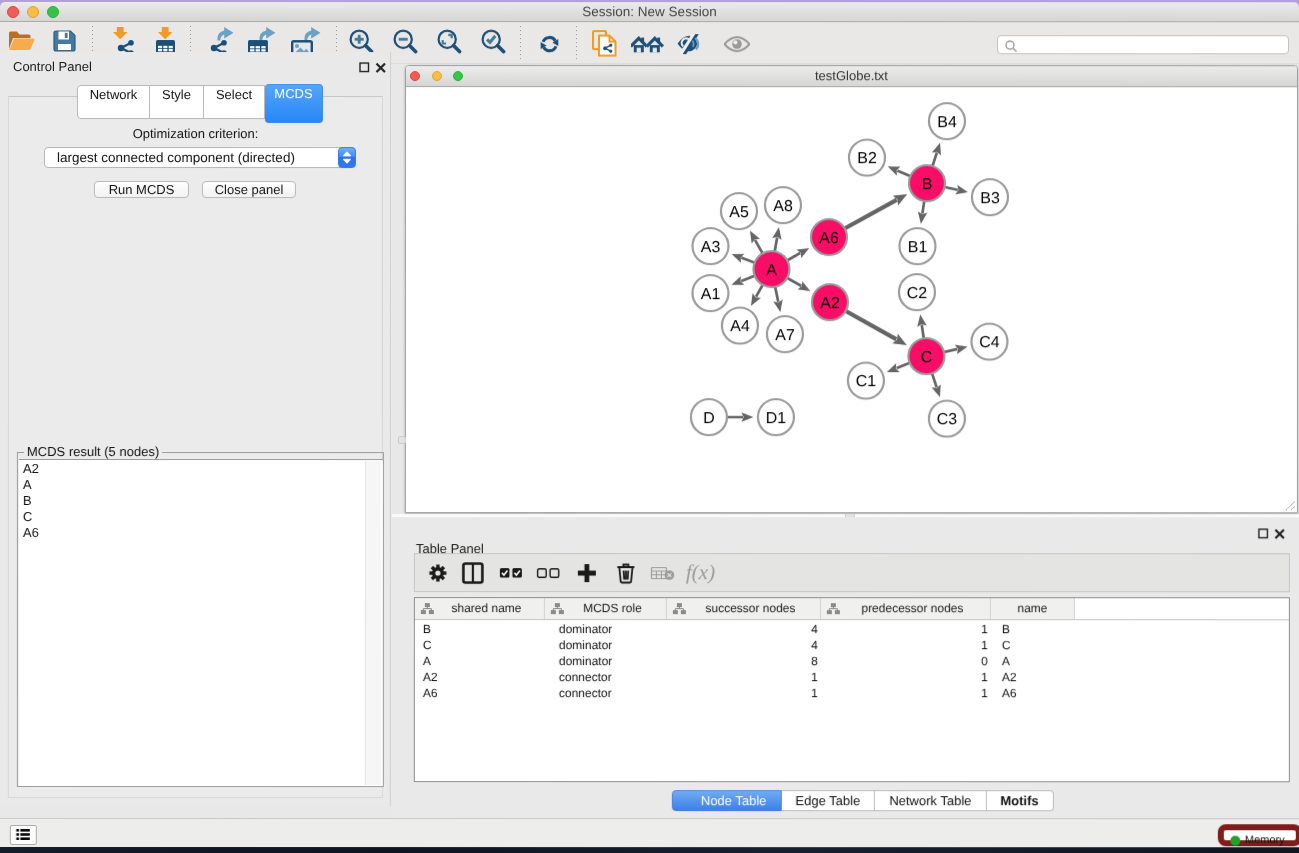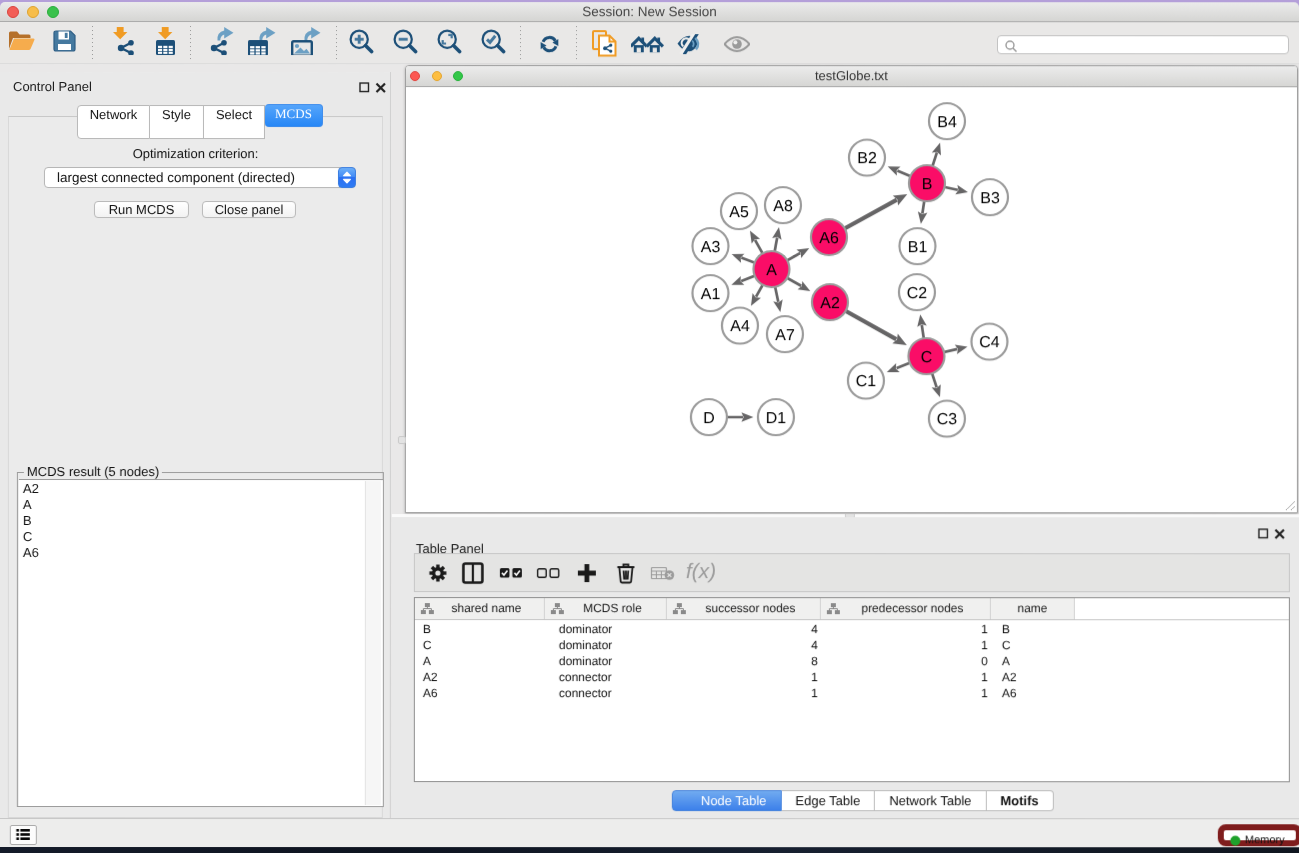--- a/index.html
+++ b/index.html
@@ -13,28 +13,28 @@
 #tl-r { left:7px;  background:#f25e57; border:0.5px solid #d9453f; }
 #tl-y { left:27px; background:#f7bd4a; border:0.5px solid #dfa32f; }
 #tl-g { left:47px; background:#3ac14c; border:0.5px solid #2aad3c; }
 #toolbar { left:0; top:22px; width:1299px; height:42px; background:#e9e8e7; border-bottom:1px solid #dcdcdc;}
 .sep { top:4px; width:1px; height:34px;
   background-image:repeating-linear-gradient(#9a9a9a 0 1.5px, transparent 1.5px 4px); }
 #searchbox { left:997px; top:35px; width:292px; height:19px; background:#fff;
   border:1px solid #c2c2c2; border-radius:4px; }
 #searchbox svg { position:absolute; left:6px; top:2.5px; }
 
-#cpanel { left:0; top:72px; width:391px; height:754px; background:#e9e9e9; border-right:1px solid #d0d0d0;}
+#cpanel { left:0; top:52px; width:391px; height:754px; background:#e9e9e9; border-right:1px solid #d0d0d0;}
 .ptitle { font-size:13px; color:#1a1a1a; }
 .tabs { position:absolute; display:flex; z-index:5; }
 .tab { font-size:13px; height:34px; line-height:18px; text-align:center; background:#fff;
   border:1px solid #b8b8b8; border-left:none; color:#111; }
 .tab.first { border-left:1px solid #b8b8b8; border-radius:4px 0 0 4px; }
 .tab.last { border-radius:0 4px 4px 0; }
-.tab.sel { background:linear-gradient(#55a5fb,#2787f6); color:#fff; border-color:#3d8cec; margin-top:-1px; height:23px; border-radius:4px; position:relative; z-index:6;font-family:Liberation Serif, serif; }
+.tab.sel { background:linear-gradient(#55a5fb,#2787f6); color:#fff; border-color:#3d8cec; margin-top:-1px; height:39px; border-radius:4px; position:relative; z-index:6; }
 #cp-inner { left:8px; top:44px; width:375px; height:702px; background:#ebebeb;
   border:1px solid #d8d8d8; border-top:1px solid #c8c8c8;}
 #optlabel { left:0; top:29px; width:100%; text-align:center; font-size:13px; color:#111;}
 #combo { left:35px; top:50px; width:312px; height:21px; background:#fff; border:1px solid #b5b5b5;
   border-radius:4px; font-size:13.5px; color:#111; line-height:19px; padding-left:12px;}
 #combo .spin { position:absolute; right:-1px; top:-1px; width:18px; height:21px; border-radius:4px;
   background:linear-gradient(#6db0f9 0%,#3e87f5 50%,#2a6ff2 50%,#2e7bf4 100%); border:1px solid #3a7de0;}
 .btn { position:absolute; background:linear-gradient(#ffffff,#f2f2f2); border:1px solid #b9b9b9; border-radius:4px;
   font-size:13px; color:#111; text-align:center; }
 #groupbox { left:8px; top:355px; width:367px; height:335px; border:1px solid #9c9c9c; }
@@ -433,21 +433,21 @@
         <rect x="0.5" y="0.5" width="15" height="11" rx="1" fill="none" stroke="#9b9b9b" stroke-width="1.2"></rect>
 <g stroke="#9b9b9b" stroke-width="1">
           <line x1="0.5" y1="4" x2="15.5" y2="4"></line>
           <line x1="5.5" y1="4" x2="5.5" y2="11.5"></line>
           <line x1="10.5" y1="4" x2="10.5" y2="11.5"></line>
           <line x1="0.5" y1="7.7" x2="15.5" y2="7.7"></line>
         </g>
 <circle cx="18.5" cy="8" r="4.8" fill="#9b9b9b"></circle>
         <path d="M16.6 6.1 L20.4 9.9 M20.4 6.1 L16.6 9.9" stroke="#e4e4e3" stroke-width="1.3"></path>
       </svg>
-      <div class="abs" style="left:271px; top:6px; font-family:Liberation Sans, sans-serif; font-style:italic; font-size:21px; color:#9b9b9b;">f(x)</div>
+      <div class="abs" style="left:271px; top:6px; font-family:Liberation Serif, serif; font-style:italic; font-size:21px; color:#9b9b9b;">f(x)</div>
     </div>
   <div id="ttable" class="abs">
       <div class="th" style="left:0px; width:130px; text-indent:14px;"><svg style="position:absolute;left:6px;top:5px;" width="13" height="11" viewBox="0 0 13 11">
           <g fill="#8a8a8a">
             <rect x="4" y="0" width="5" height="4"></rect>
             <rect x="0" y="7" width="5" height="4"></rect>
             <rect x="8" y="7" width="5" height="4"></rect>
             <path d="M6.5 4 L6.5 5.5 M2.5 7 L2.5 5.5 L10.5 5.5 L10.5 7" stroke="#8a8a8a" stroke-width="1" fill="none"></path>
           </g>
         </svg>shared name</div>

